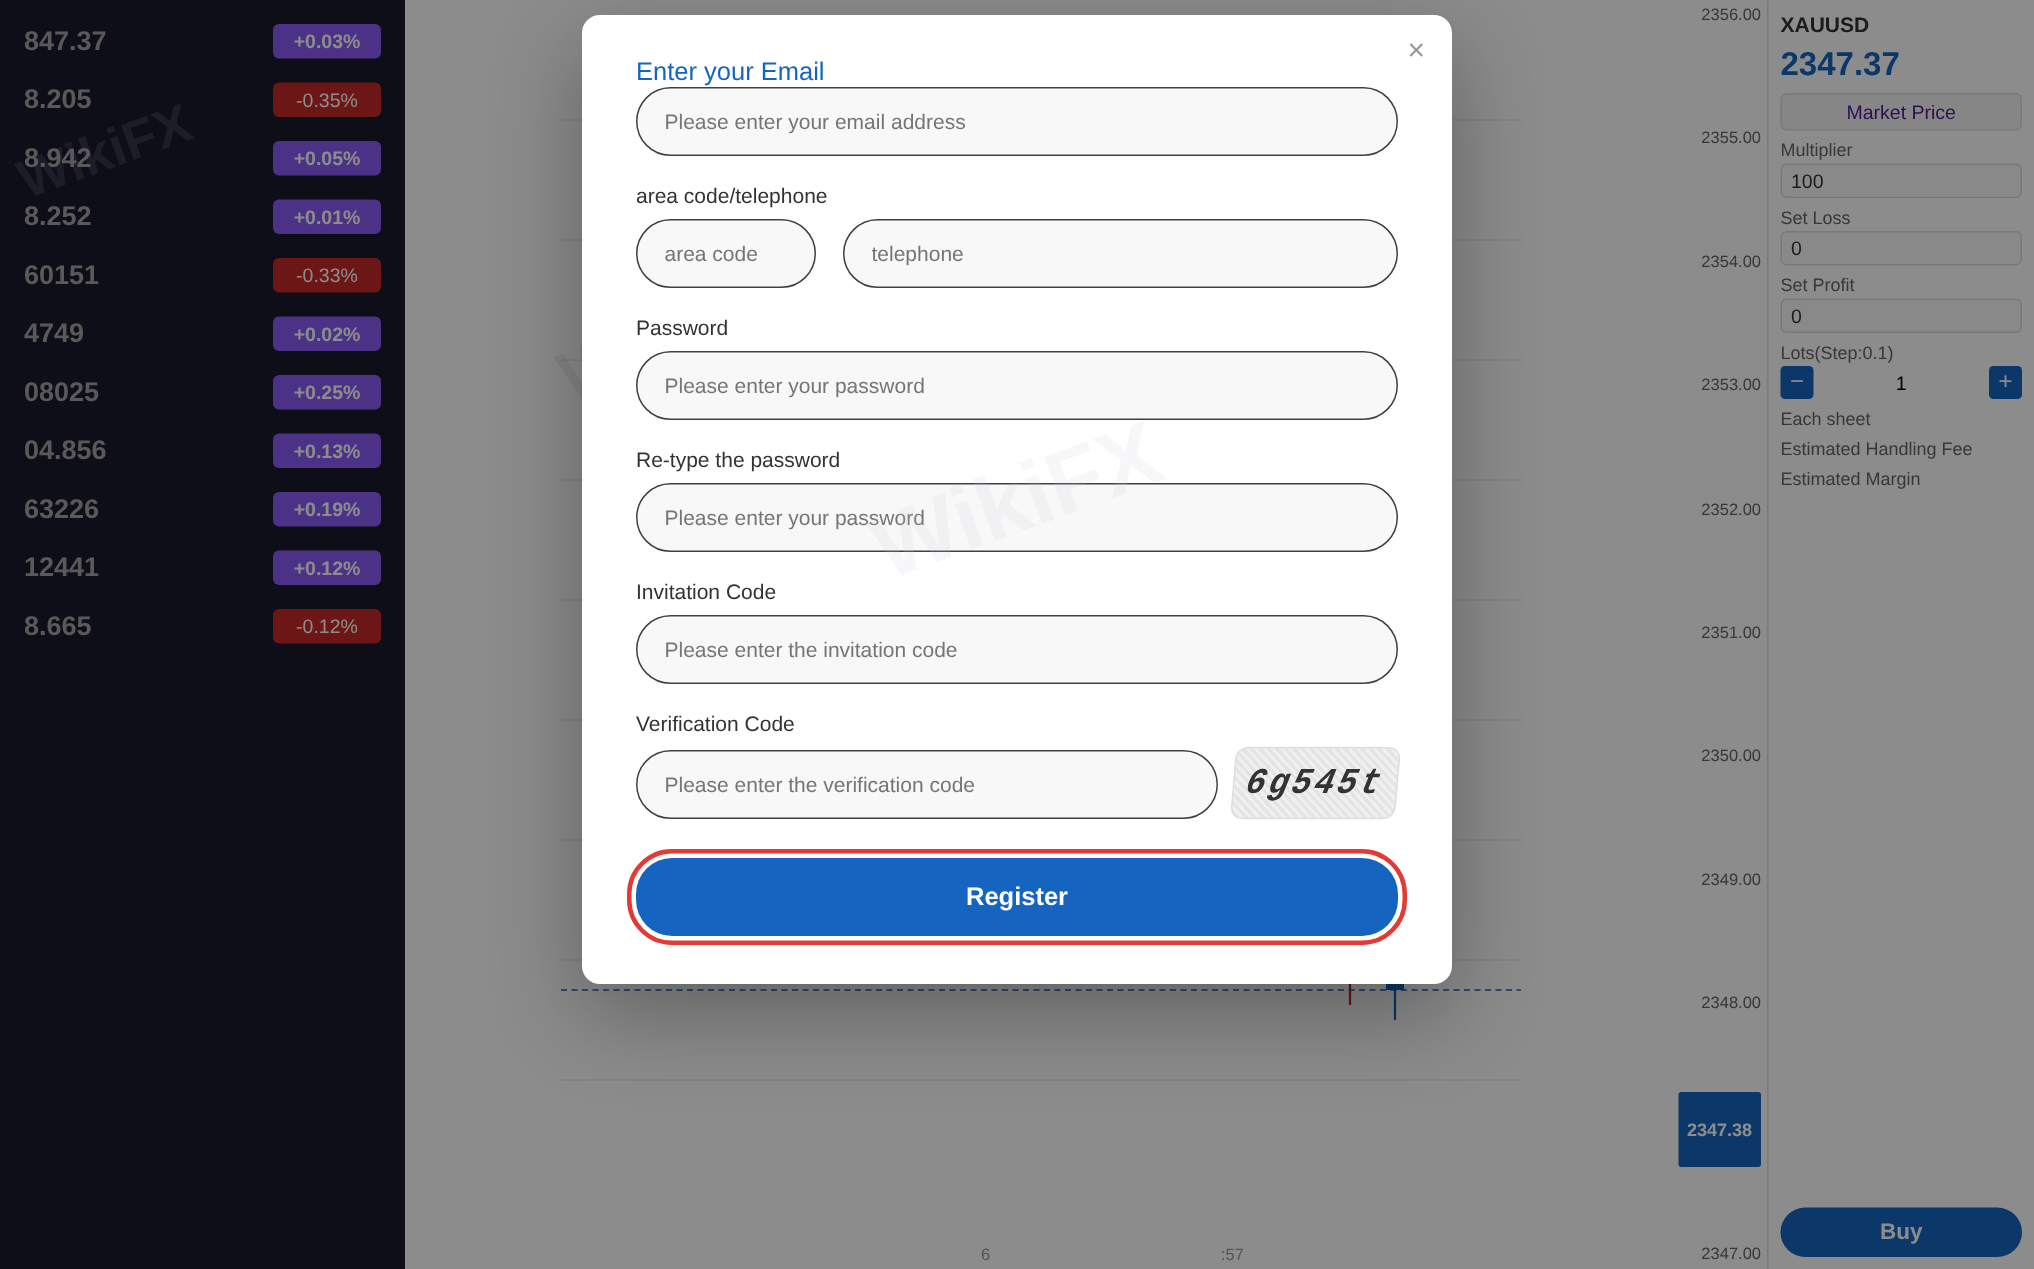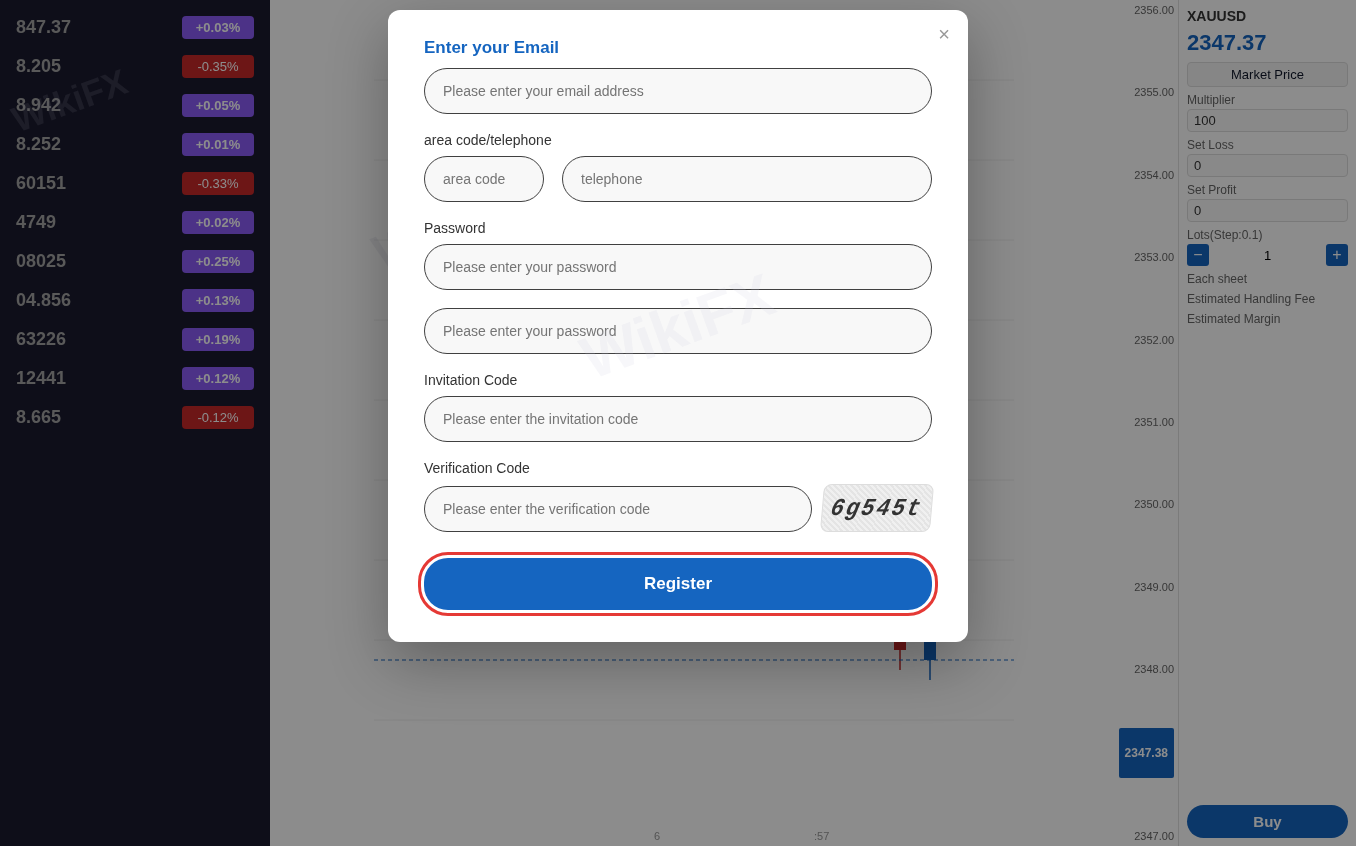--- a/index.html
+++ b/index.html
@@ -93,21 +93,21 @@
       font-size: 14px;
       font-weight: 600;
       color: #333;
     }
     .market-price-box {
       background: #f5f5f5;
       border: 1px solid #ddd;
       border-radius: 4px;
       padding: 4px 8px;
       font-size: 13px;
-      color: #0f172a;
+      color: #4c1d95;
       text-align: center;
     }
     .right-panel-field {
       display: flex;
       flex-direction: column;
       gap: 2px;
       justify-content: space-between;
     }
     .field-label {
       font-size: 12px;
@@ -213,23 +213,22 @@
       right: 18px;
       font-size: 20px;
       color: #999;
       cursor: pointer;
       background: none;
       border: none;
       line-height: 1;
     }
     .section-title {
       font-size: 17px;
-      font-weight: 700;
+      font-weight: 400;
       color: #1565c0;
-      margin-bottom: 10px;
     }
     .form-group {
       margin-bottom: 18px;
     }
     .form-label {
       font-size: 14px;
       color: #333;
       margin-bottom: 8px;
       display: block;
     }
@@ -550,20 +549,21 @@
     </div>
 
     
     <div class="form-group">
       <div class="form-label">Password</div>
       <input class="form-input" type="password" placeholder="Please enter your password" style="">
     </div>
 
     
     <div class="form-group">
+      <div class="form-label">Re-type the password</div>
       <input class="form-input" type="password" placeholder="Please enter your password" style="">
     </div>
 
     
     <div class="form-group">
       <div class="form-label">Invitation Code</div>
       <input class="form-input" type="text" placeholder="Please enter the invitation code" style="">
     </div>
 
     

